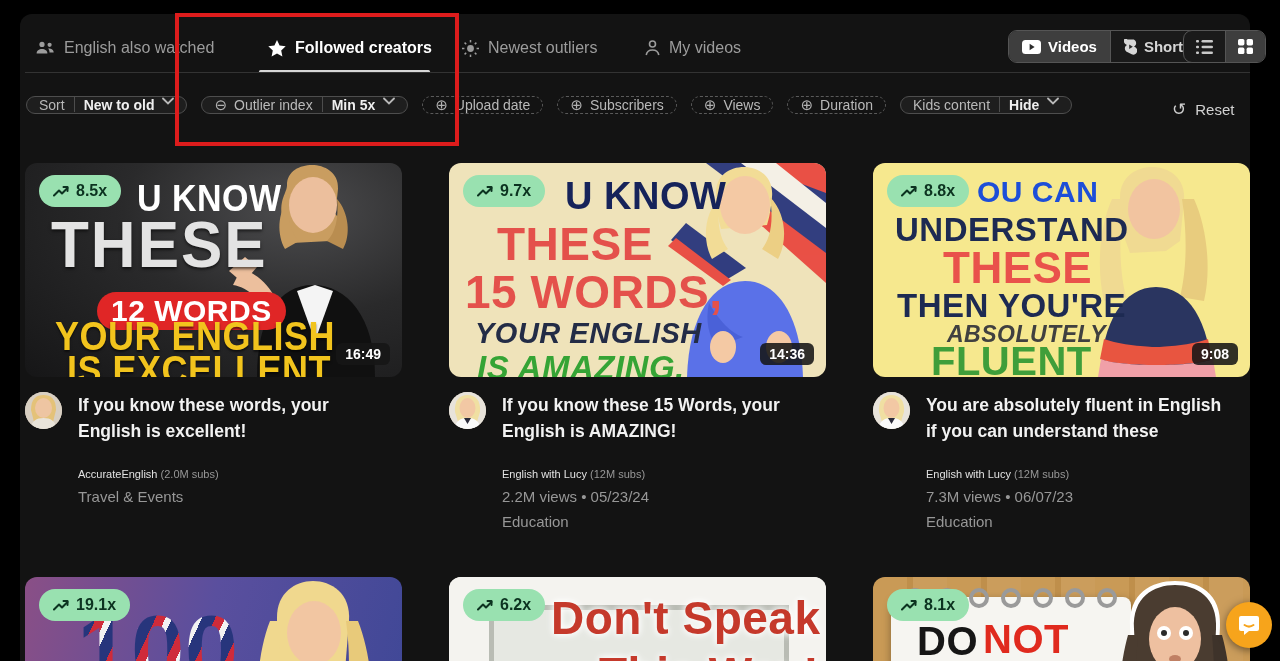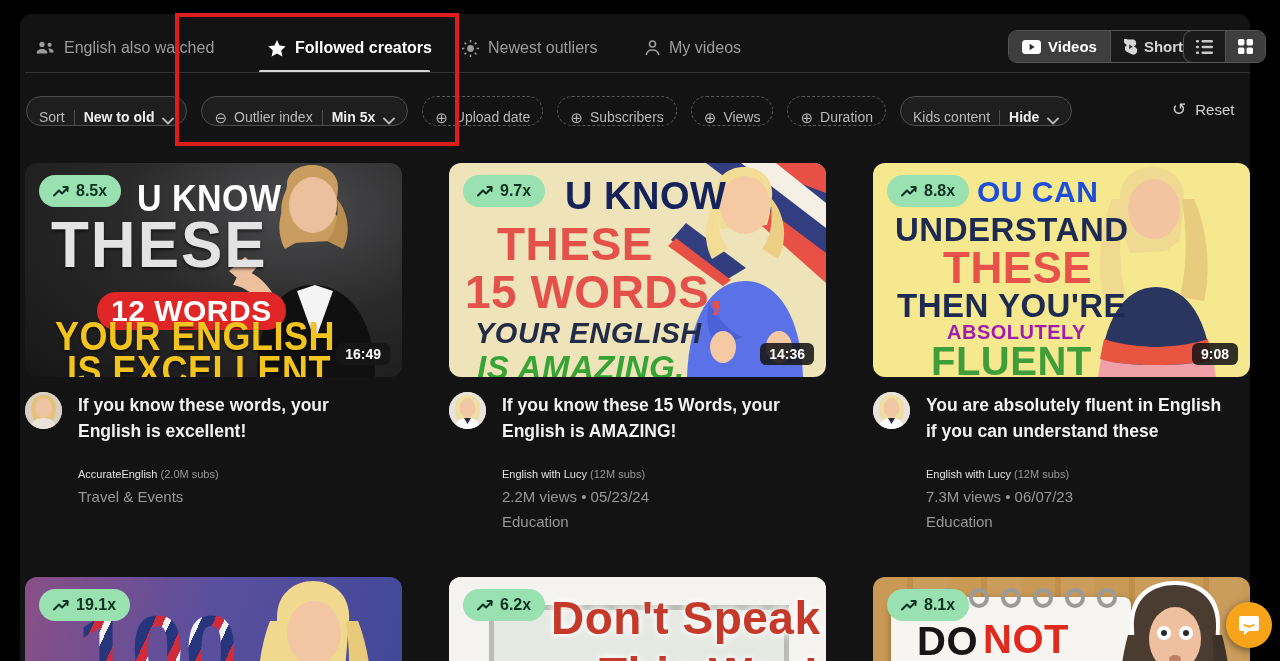--- a/index.html
+++ b/index.html
@@ -17,21 +17,21 @@
   .seg-group { position:absolute; top:30px; height:33px; display:flex; align-items:stretch; border:1px solid #555; border-radius:9px; overflow:hidden; background:#1a1a1a; }
   .seg { display:flex; align-items:center; gap:7px; padding:0 13px; color:#d6d6d6; font-size:15px; font-weight:600; cursor:pointer; }
   .seg.selected { background:#3e3e3e; color:#fff; }
   .seg + .seg { border-left:1px solid #555; }
   .fmt-toggle { left:1008px; }
   .view-toggle { left:1183px; }
   .view-toggle .seg { padding:0 12px; }
 
   
   .filters { position:absolute; left:26px; top:96px; display:flex; gap:14px; align-items:center; }
-  .pill { height:30px; display:flex; align-items:flex-end; padding:0 12px; border-radius:15px; font-size:14px; color:#b9b9b9; cursor:pointer; white-space:nowrap; }
+  .pill { height:18px; display:flex; align-items:flex-start; padding:0 12px; border-radius:15px; font-size:14px; color:#b9b9b9; cursor:pointer; white-space:nowrap; }
   .pill.solid { background:#1e1e1e; border:1px solid #4e4e4e; }
   .pill.dashed { border:1.5px dashed #5a5a5a; background:transparent; }
   .pill .val { color:#efefef; font-weight:700; }
   .pill .sep { width:1px; height:15px; background:#4d4d4d; margin:0 9px; }
   .pill .circ { font-size:15px; margin-right:7px; color:#b0b0b0; line-height:1; }
   .pill .chev { margin-left:8px; display:flex; }
   .reset-btn { position:absolute; left:1172px; top:99px; display:flex; align-items:center; gap:9px; color:#d2d2d2; font-size:15px; cursor:pointer; }
   .reset-btn .uicon { font-size:17px; color:#cfcfcf; }
 
   
@@ -69,21 +69,21 @@
   .t2-words { left:16px; top:102px; color:#e4514b; font-size:46px; }
   .t2-eng { left:26px; top:154px; color:#232c46; font-size:29px; font-style:italic; }
   .t2-amz { left:28px; top:186px; color:#35a435; font-size:33px; font-style:italic; }
 
   
   .th3 { background:#f6e88e; }
   .t3-can { left:104px; top:12px; color:#1d4ed8; font-size:30px; }
   .t3-und { left:22px; top:48px; color:#1d2a52; font-size:33px; }
   .t3-these { left:70px; top:80px; color:#e9524b; font-size:44px; }
   .t3-then { left:24px; top:124px; color:#1d2a52; font-size:33px; }
-  .t3-abs { left:74px; top:158px; color:#a21caf; font-size:20px; }
+  .t3-abs { left:74px; top:158px; color:#404040; font-size:23px; font-style:italic; }
   .t3-flu { left:58px; top:176px; color:#3f9e3a; font-size:40px; }
 
   
   .th4 { background:linear-gradient(105deg,#8a4f86 0%,#5a4f9e 45%,#3d4796 100%); }
   .t4-100 { left:52px; top:18px; font-size:96px; font-weight:800; background:repeating-linear-gradient(115deg,#cf2b3a 0 9px,#f2f2f2 9px 15px,#27357c 15px 27px); -webkit-background-clip:text; background-clip:text; color:transparent; }
 
   
   .th5 { background:#eae9e4; }
   .t5-wall { position:absolute; left:0; top:0; width:100%; height:100%;
     background:linear-gradient(#f4f3ef 0 40%, #dddcd6 40% 100%); }

